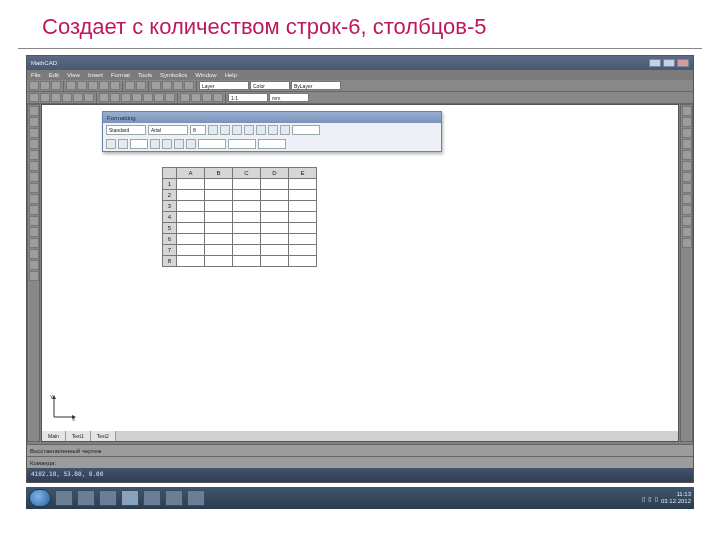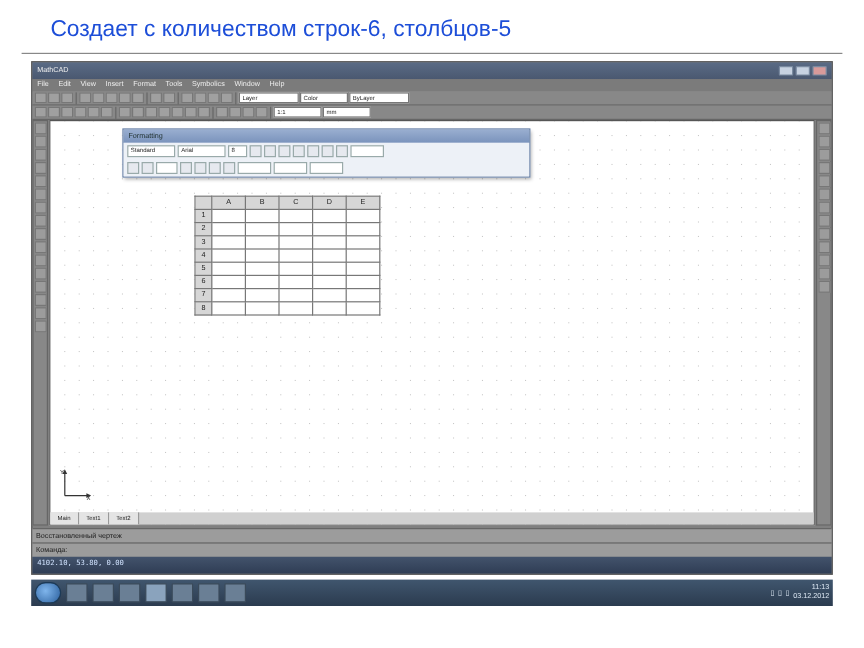--- a/index.html
+++ b/index.html
@@ -1,17 +1,17 @@
 <!DOCTYPE html>
 <html><head>
 <meta charset="utf-8">
 <style>
   * { box-sizing: border-box; margin: 0; padding: 0; }
   body { width: 720px; height: 540px; background: #fff; font-family: Arial, sans-serif; font-size: 9px; overflow: hidden; }
-  .slide-title { font-size: 19px; color: #1d4ed8; padding: 14px 24px 8px; font-weight: normal; border-bottom: 1px solid #888; margin: 0 18px; }
+  .slide-title { font-size: 22px; color: #be185d; padding: 14px 24px 8px; font-weight: normal; border-bottom: 1px solid #888; margin: 0 18px; }
   .app-window { margin: 6px 26px 4px; width: 668px; height: 428px; background: #808080; border: 1px solid #555; position: relative; font-size: 6px; color: #222; }
   .title-bar { height: 14px; background: linear-gradient(#5a6b85,#4a5870); display: flex; align-items: center; padding: 0 4px; color: #eee; font-size: 6px; }
   .title-bar .spacer { flex: 1; }
   .win-btn { width: 12px; height: 8px; background: #c7d2e1; margin-left: 2px; border-radius: 1px; border: 1px solid #7a8aa0; }
   .menu-bar { height: 10px; background: #7b7b7b; display: flex; align-items: center; padding: 0 4px; gap: 8px; color: #eee; }
   .toolbar { height: 12px; background: #888; border-bottom: 1px solid #666; display: flex; align-items: center; padding: 0 2px; gap: 1px; }
   .tb-btn { width: 10px; height: 9px; background: #a0a0a0; border: 1px solid #777; }
   .tb-sep { width: 1px; height: 10px; background: #666; margin: 0 1px; }
   .tb-field { height: 9px; background: #fff; border: 1px solid #777; font-size: 5px; padding: 0 2px; display: flex; align-items: center; }
   .work-area { position: absolute; top: 48px; left: 14px; right: 14px; bottom: 40px; background: #fff; border: 1px solid #555; }

